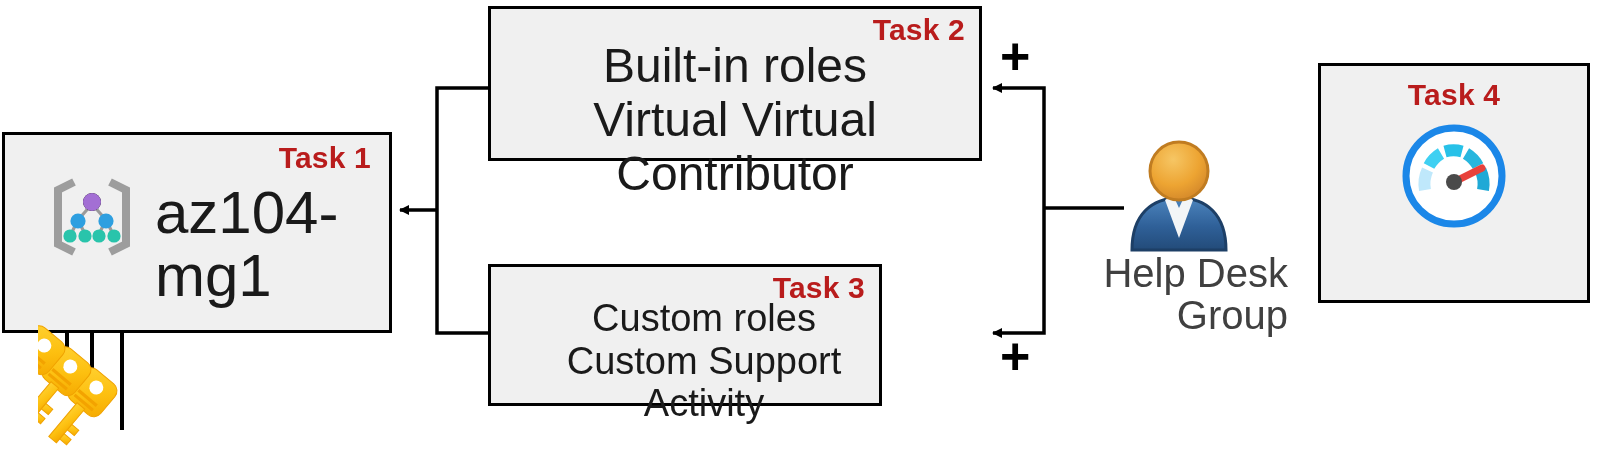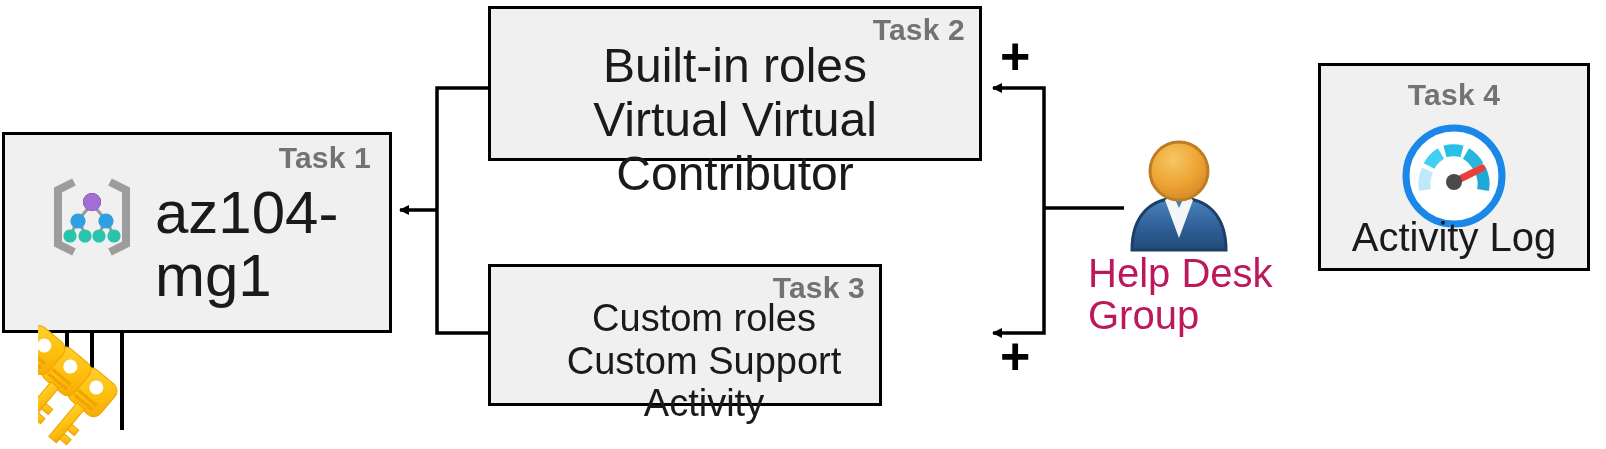--- a/index.html
+++ b/index.html
@@ -2,21 +2,21 @@
 <html><head>
 <meta charset="utf-8">
 <style>
   html,body{margin:0;padding:0;background:#ffffff;}
   body{width:1606px;height:449px;position:relative;overflow:hidden;
        font-family:"Liberation Sans", sans-serif;color:#000;}
   .stage{position:absolute;left:0;top:0;width:1606px;height:449px;}
 
   
   .box{position:absolute;background:#f0f0f0;border:3px solid #000000;box-sizing:border-box;}
-  .task-tag{position:absolute;font-weight:bold;color:#737373;font-size:30px;letter-spacing:.2px;}
+  .task-tag{position:absolute;font-weight:bold;color:#b91c1c;font-size:30px;letter-spacing:.2px;}
 
   
   #task1-box{left:2px;top:132px;width:390px;height:201px;}
   #task1-tag{right:18px;top:6px;}
   #task1-label{position:absolute;left:150px;top:46px;width:230px;font-size:60px;color:#1a1a1a;
                line-height:1.05;text-align:left;}
   #mg-icon{position:absolute;left:48px;top:176px;width:88px;height:82px;}
 
   
   #task2-box{left:488px;top:6px;width:494px;height:155px;}
@@ -24,30 +24,30 @@
   #task2-lines{position:absolute;left:0;top:30px;width:100%;text-align:center;
                font-size:48px;line-height:1.12;color:#1a1a1a;}
 
   
   #task3-box{left:488px;top:264px;width:394px;height:142px;}
   #task3-tag{right:14px;top:4px;}
   #task3-lines{position:absolute;left:0;top:30px;width:100%;text-align:center;
                font-size:38px;line-height:1.12;color:#1a1a1a;margin-left:19px;}
 
   
-  #task4-box{left:1318px;top:63px;width:272px;height:208px;}
+  #task4-box{left:1318px;top:63px;width:272px;height:240px;}
   #task4-tag{left:0;top:12px;width:100%;text-align:center;}
   #gauge-icon{position:absolute;left:50%;top:58px;transform:translateX(-50%);width:104px;height:104px;}
   #task4-label{position:absolute;left:0;bottom:8px;width:100%;text-align:center;
                font-size:40px;color:#1a1a1a;}
 
   
   #hd-icon{position:absolute;left:1124px;top:138px;width:110px;height:115px;}
-  #hd-label{position:absolute;left:1088px;top:252px;width:240px;text-align:left;
-            font-size:40px;line-height:1.06;color:#be185d;}
+  #hd-label{position:absolute;left:1048px;top:252px;width:240px;text-align:right;
+            font-size:40px;line-height:1.06;color:#404040;}
 
   
   #keys-icon{position:absolute;left:38px;top:306px;width:125px;height:143px;}
 
   
   .plus{position:absolute;font-size:52px;font-weight:bold;line-height:1;color:#000;}
   #plus-top{left:1000px;top:30px;}
   #plus-bottom{left:1000px;top:330px;}
 
   
@@ -129,21 +129,20 @@
       <g stroke-width="12" fill="none" stroke-linecap="butt">
         <path d="M23,66 A33,33 0 0,1 25.5,46" stroke="#bfe8fb"></path>
         <path d="M27,42 A33,33 0 0,1 39,29.5" stroke="#3fd0f2"></path>
         <path d="M43,27.5 A33,33 0 0,1 60,27.5" stroke="#27c1e8"></path>
         <path d="M64,29.5 A33,33 0 0,1 76,42" stroke="#27b6de"></path>
         <path d="M78.5,46 A33,33 0 0,1 81,66" stroke="#1fa9d6"></path>
       </g>
       <path d="M52,58 L80,44" stroke="#e8413b" stroke-width="7" stroke-linecap="round"></path>
       <circle cx="52" cy="58" r="8" fill="#4a4a4a"></circle>
     </svg>
-    <div id="task4-label">Activity Log</div>
   </div>
 
   <svg id="hd-icon" viewBox="0 0 110 115">
     <defs>
       <radialGradient id="headg" cx="40%" cy="30%" r="75%">
         <stop offset="0%" stop-color="#f6c664"></stop>
         <stop offset="60%" stop-color="#eda432"></stop>
         <stop offset="100%" stop-color="#d2862a"></stop>
       </radialGradient>
       <linearGradient id="bodyg" x1="0" y1="0" x2="0" y2="1">

